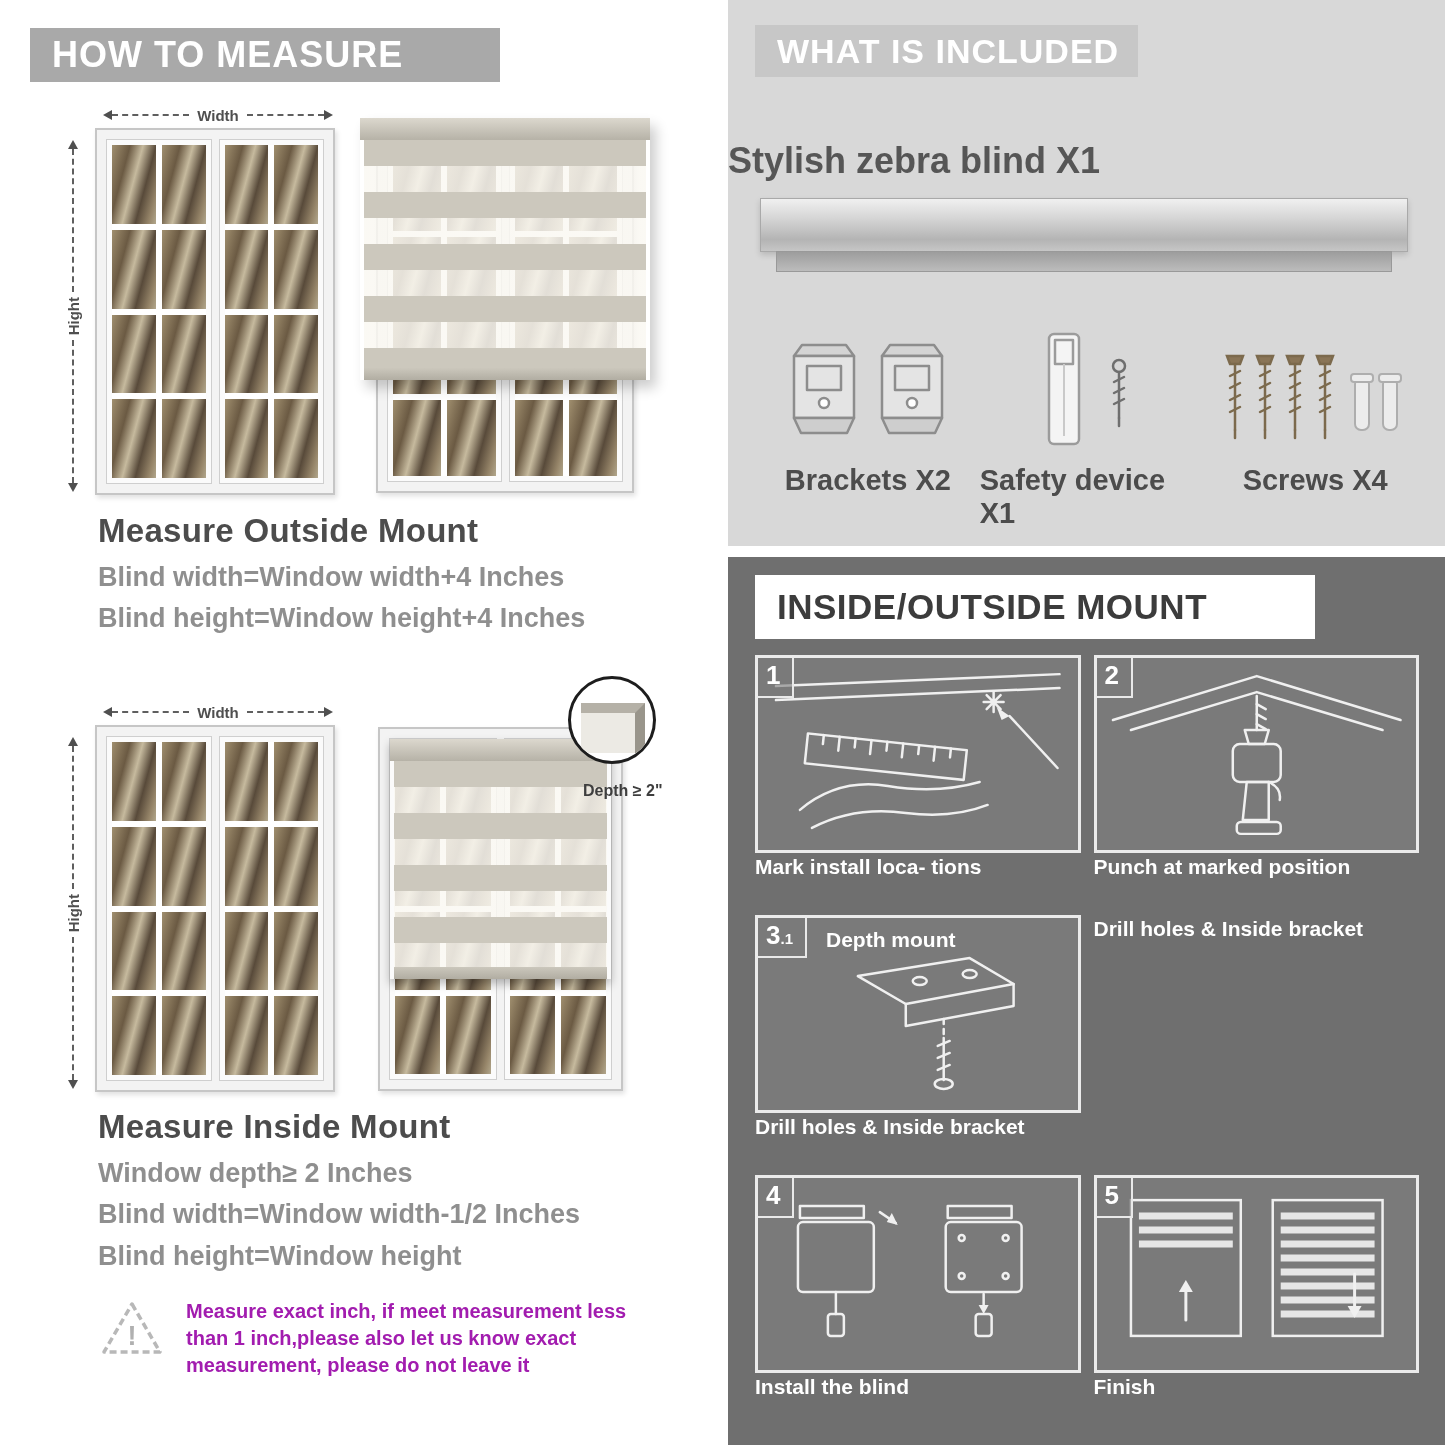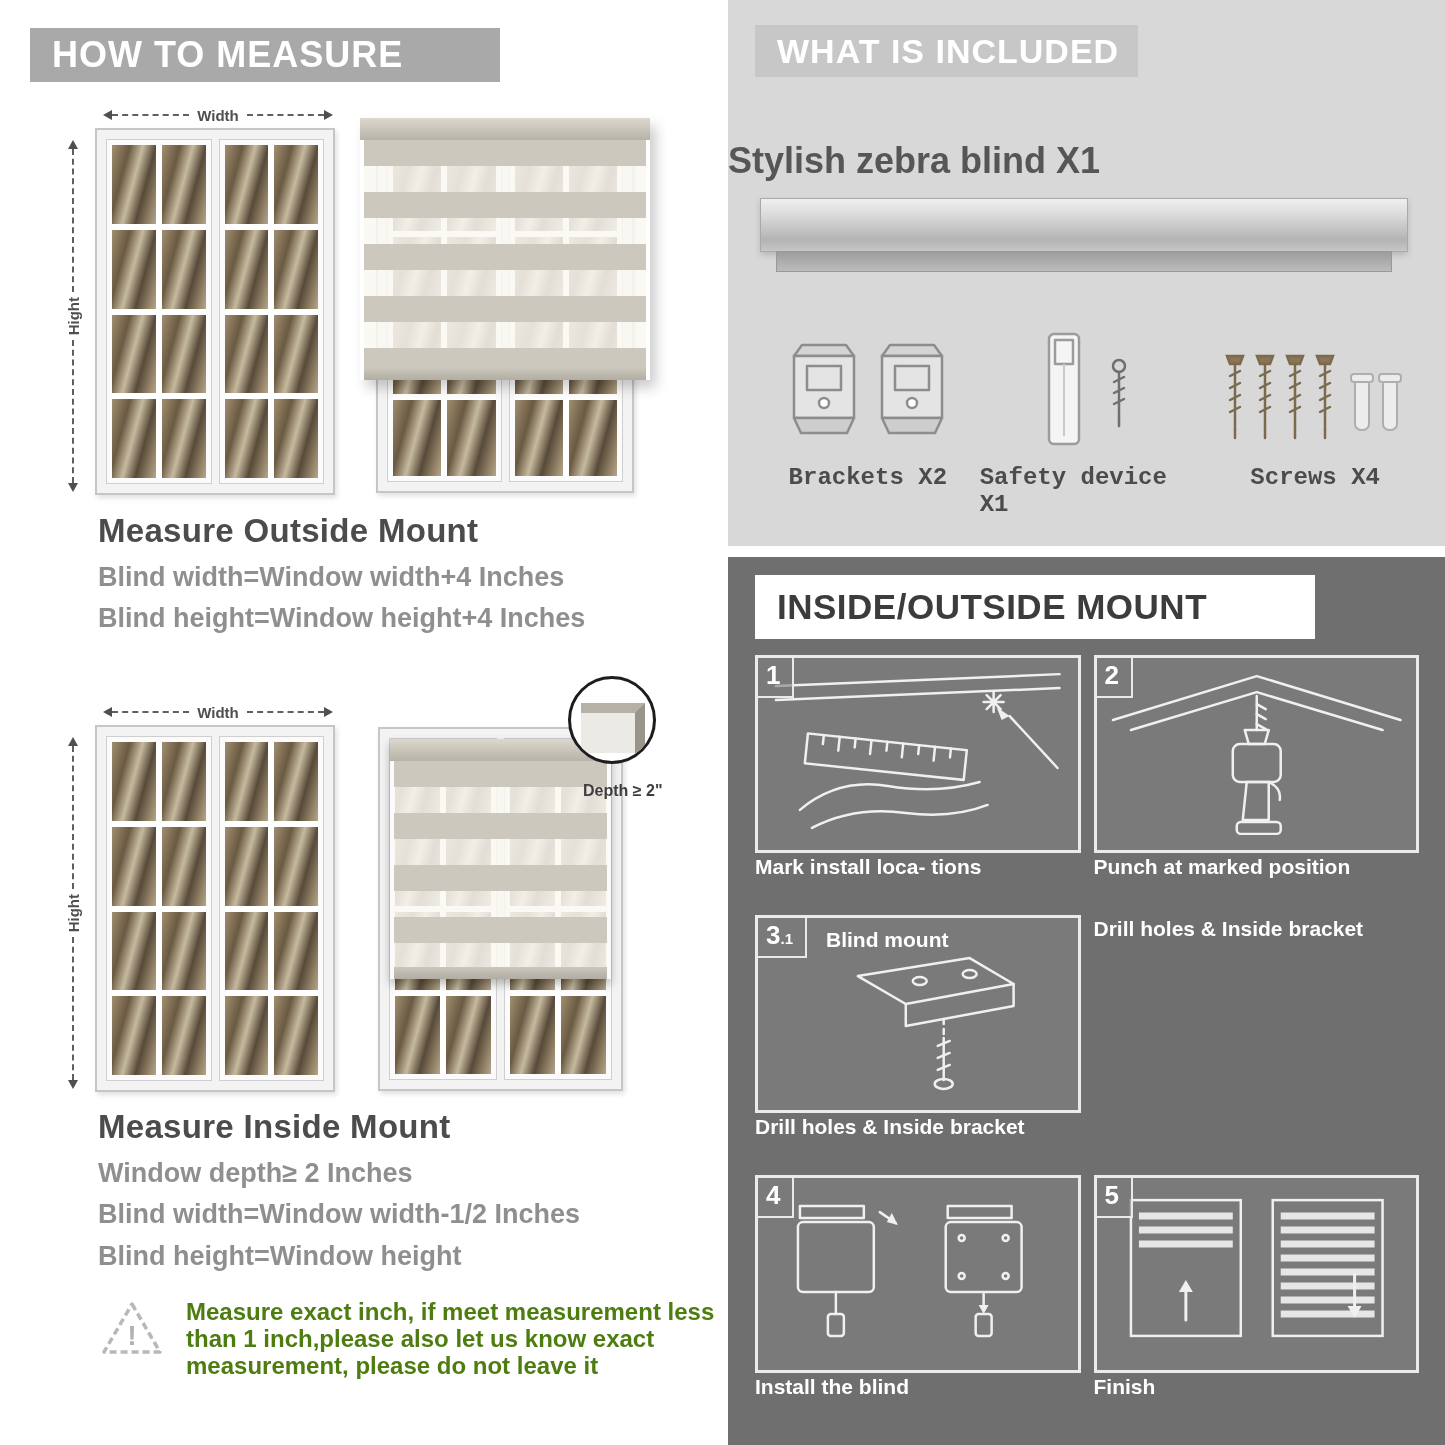--- a/index.html
+++ b/index.html
@@ -48,39 +48,39 @@
 
   .depth-circle{
     position:absolute;left:568px;top:676px;width:82px;height:82px;border:3px solid #1d1d1d;
     border-radius:50%;background:#fff;overflow:hidden;z-index:5;
   }
   .depth-corner{position:absolute;left:10px;top:24px;right:8px;bottom:8px;background:#eceae4;
     border-top:10px solid #b5b1a7;border-right:10px solid #99958b;}
   .depth-label{position:absolute;left:583px;top:782px;font-size:16px;font-weight:bold;color:#3e3e3e;z-index:5;}
 
   .warning-wrap{position:absolute;left:100px;top:1298px;display:flex;gap:22px;}
-  .warning-text{font-size:24px;font-weight:600;color:#4d7c0f;line-height:27px;}
+  .warning-text{font-size:20px;font-weight:600;color:#a21caf;line-height:27px;}
 
   
   .sec-included{position:absolute;left:728px;top:0;width:717px;height:546px;background:#d8d8d8;}
   .banner-included{
     position:absolute;left:27px;top:25px;width:383px;height:52px;background:#c7c7c7;
     color:#fff;font-size:34px;font-weight:bold;display:flex;align-items:center;padding-left:22px;
     letter-spacing:1px;box-sizing:border-box;
   }
   .product-title{position:absolute;left:0;right:0;top:140px;text-align:left;font-size:36px;font-weight:bold;color:#565656;}
   .headrail-top{position:absolute;left:32px;top:198px;width:648px;height:54px;
     background:linear-gradient(180deg,#f0f0f0 0%,#d7d7d7 35%,#b4b4b4 78%,#c6c6c6 100%);
     border:1px solid #a9a9a9;box-sizing:border-box;box-shadow:0 3px 6px rgba(0,0,0,.15);}
   .headrail-bottom{position:absolute;left:48px;top:251px;width:616px;height:21px;
     background:linear-gradient(180deg,#9d9d9d,#bcbcbc);border:1px solid #999;box-sizing:border-box;}
   .inc-items{position:absolute;left:28px;right:18px;top:318px;display:flex;}
   .inc-item{flex:1;display:flex;flex-direction:column;align-items:center;}
   .inc-icon{height:134px;display:flex;align-items:flex-end;justify-content:center;}
-  .inc-label{margin-top:12px;font-size:24px;font-weight:bold;color:#4c4c4c;font-family:Liberation Mono, monospace;}
+  .inc-label{margin-top:12px;font-size:29px;font-weight:bold;color:#4c4c4c;}
 
   
   .sec-mount{position:absolute;left:728px;top:557px;width:717px;height:888px;background:#6f6f6f;}
   .banner-mount{
     position:absolute;left:27px;top:18px;width:560px;height:64px;background:#ffffff;
     color:#3c3c3c;font-size:35px;font-weight:bold;display:flex;align-items:center;padding-left:22px;
     letter-spacing:.5px;box-sizing:border-box;
   }
   .steps-grid{position:absolute;left:27px;right:26px;top:98px;display:grid;
     grid-template-columns:1fr 1fr;column-gap:13px;row-gap:36px;}
@@ -413,21 +413,21 @@
             <rect x="140" y="164" width="44" height="12" rx="4"></rect>
           </g>
         </svg>
       </div>
       <div class="step-caption">Punch at  marked position</div>
     </div>
 
     <div class="step">
       <div class="panel">
         <span class="step-num"><span>3</span><span class="step-sub">.1</span></span>
-        <span class="step-title">Blind mount</span>
+        <span class="step-title">Depth mount</span>
         <svg viewBox="0 0 320 192">
           <g fill="none" stroke="#f0f0f0" stroke-width="2.5" stroke-linecap="round" stroke-linejoin="round">
             <path d="M100 58 L212 40 L256 66 L148 86 Z"></path>
             <path d="M148 86 L148 108 L256 88 L256 66"></path>
             <ellipse cx="162" cy="63" rx="7" ry="4"></ellipse>
             <ellipse cx="212" cy="56" rx="7" ry="4"></ellipse>
             <line x1="186" y1="116" x2="186" y2="96" stroke-dasharray="5 5"></line>
             <line x1="186" y1="162" x2="186" y2="120"></line>
             <path d="M180 128 l12 -5 M180 140 l12 -5 M180 152 l12 -5"></path>
             <ellipse cx="186" cy="166" rx="9" ry="5"></ellipse>

